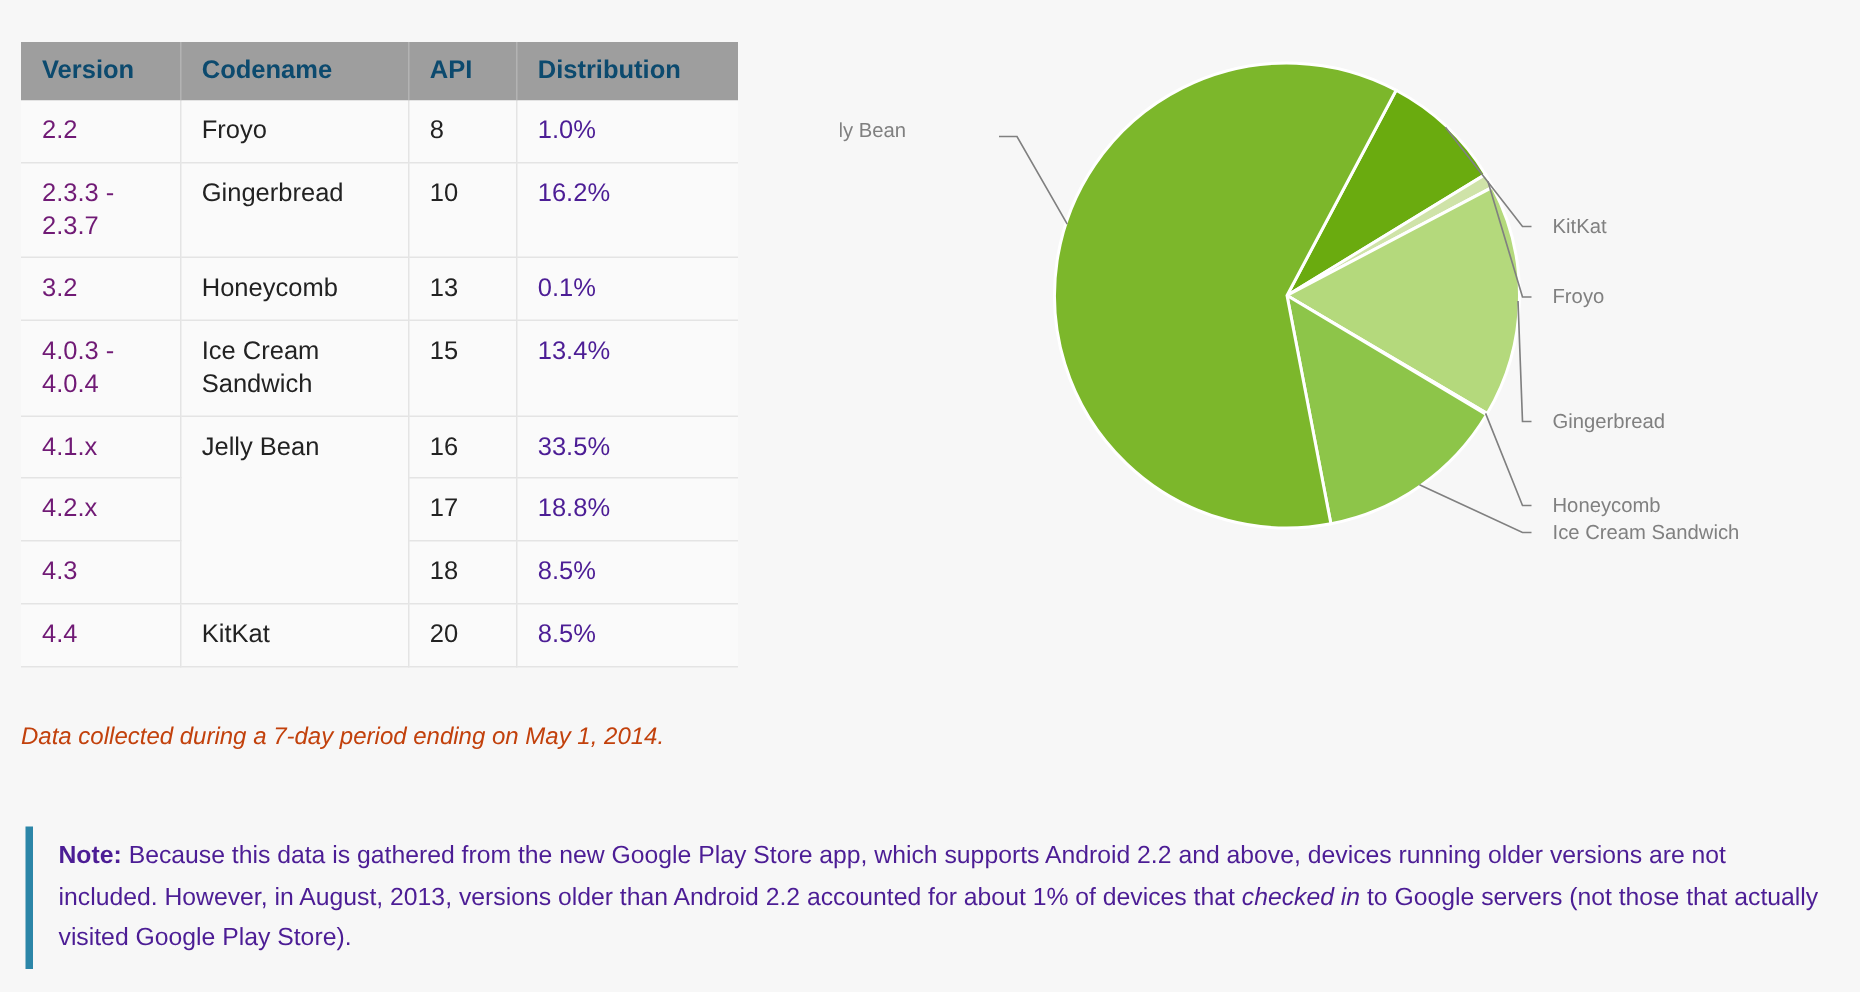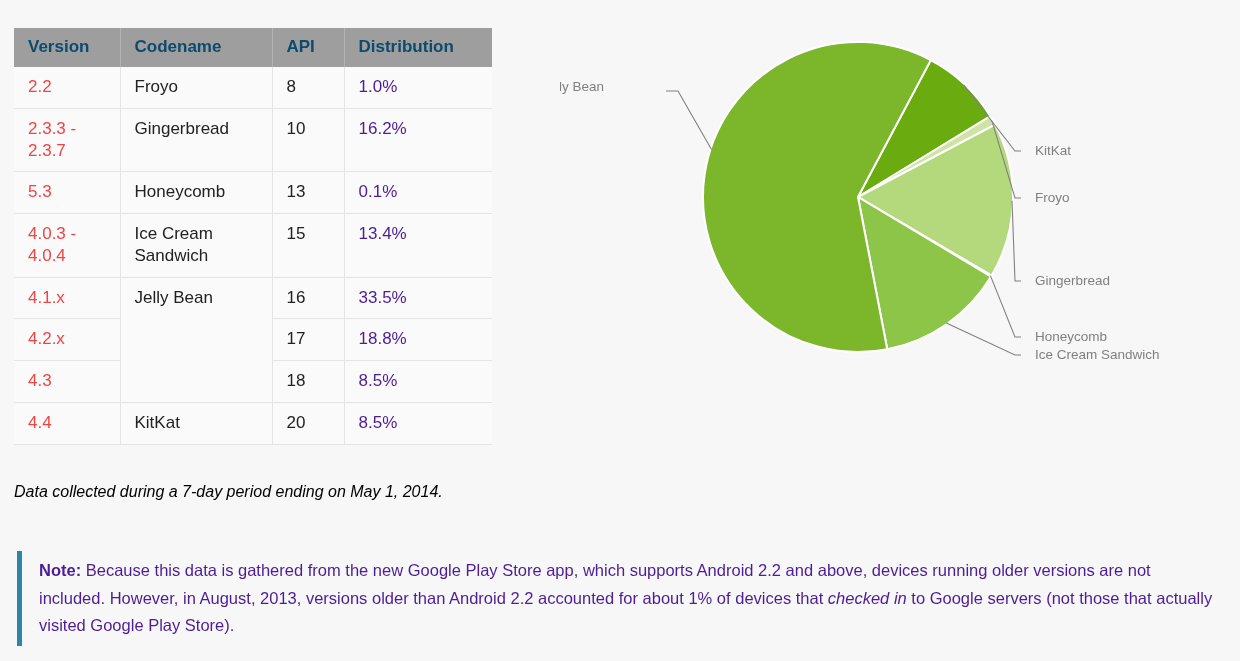--- a/index.html
+++ b/index.html
@@ -31,30 +31,30 @@
     font-size: 17px;
     padding: 9px 14px 10px 14px;
     border-right: 1px solid #e4e4e4;
     border-bottom: 1px solid #e4e4e4;
     vertical-align: top;
     background: #fafafa;
     line-height: 1.28;
   }
   table.dist td:last-child { border-right: none; }
   table.dist tr.last td { border-bottom: 1px solid #e4e4e4; }
-  .c-ver { width: 106px; color: #ef4444; }
+  .c-ver { width: 106px; color: #701a75; }
   .c-name { width: 152px; color: #222; }
   .c-api { width: 72px; color: #222; }
   .c-dist { width: 148px; color: #4c1d95; }
   .rowspan-cell { vertical-align: top; }
 
   
   .caption {
     position: absolute; left: 14px; top: 478px;
-    font-size: 16px; font-style: italic; color: #000000;
+    font-size: 16px; font-style: italic; color: #c2410c;
     line-height: 1.72;
   }
 
   
   .note {
     position: absolute; left: 17px; top: 551px; width: 1200px;
     border-left: 5px solid #2c86a8;
     padding: 6px 0 6px 17px;
     font-size: 16.5px; line-height: 1.68; color: #4c1d95;
   }
@@ -93,21 +93,21 @@
           <td class="c-api">8</td>
           <td class="c-dist">1.0%</td>
         </tr>
         <tr>
           <td class="c-ver">2.3.3 - 2.3.7</td>
           <td class="c-name">Gingerbread</td>
           <td class="c-api">10</td>
           <td class="c-dist">16.2%</td>
         </tr>
         <tr>
-          <td class="c-ver">5.3</td>
+          <td class="c-ver">3.2</td>
           <td class="c-name">Honeycomb</td>
           <td class="c-api">13</td>
           <td class="c-dist">0.1%</td>
         </tr>
         <tr>
           <td class="c-ver">4.0.3 - 4.0.4</td>
           <td class="c-name">Ice Cream Sandwich</td>
           <td class="c-api">15</td>
           <td class="c-dist">13.4%</td>
         </tr>

